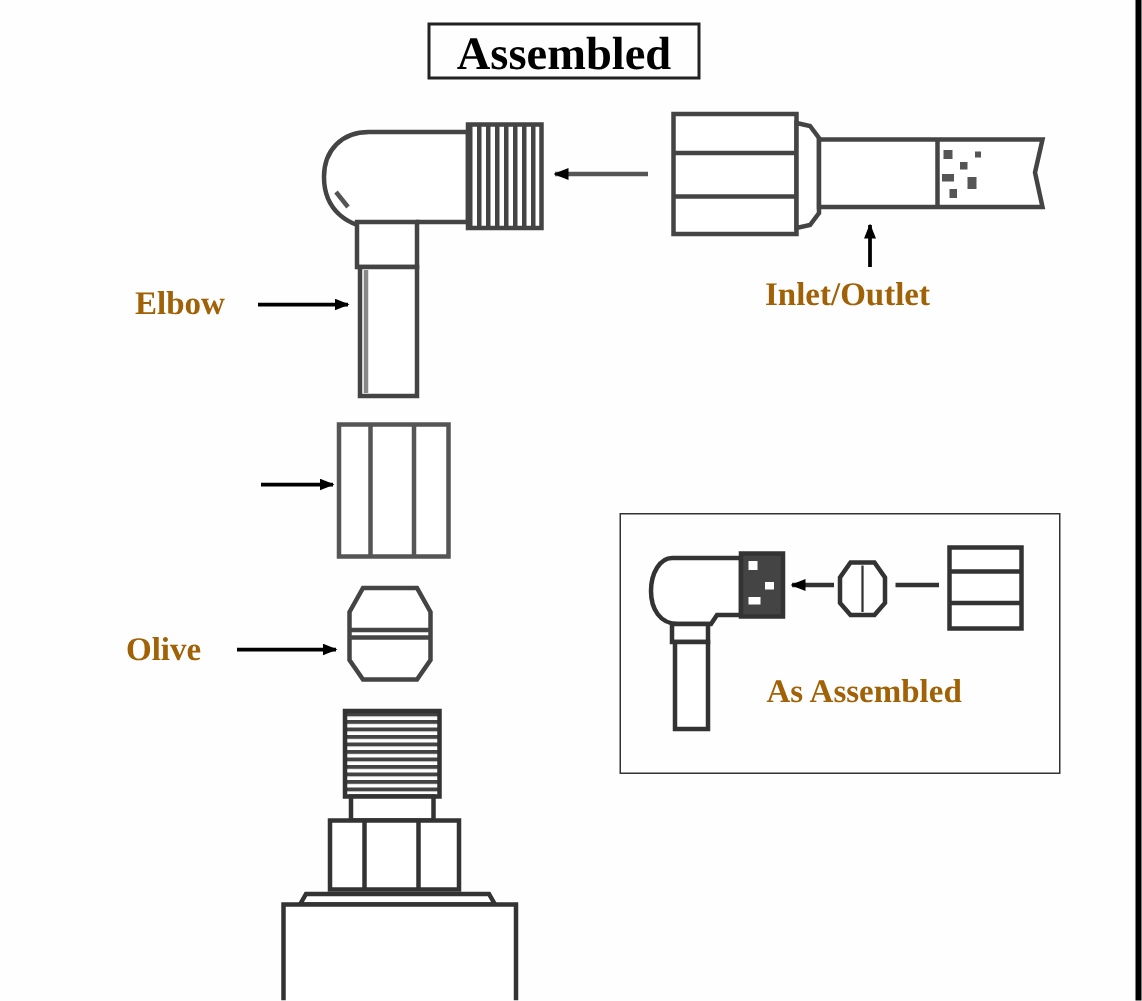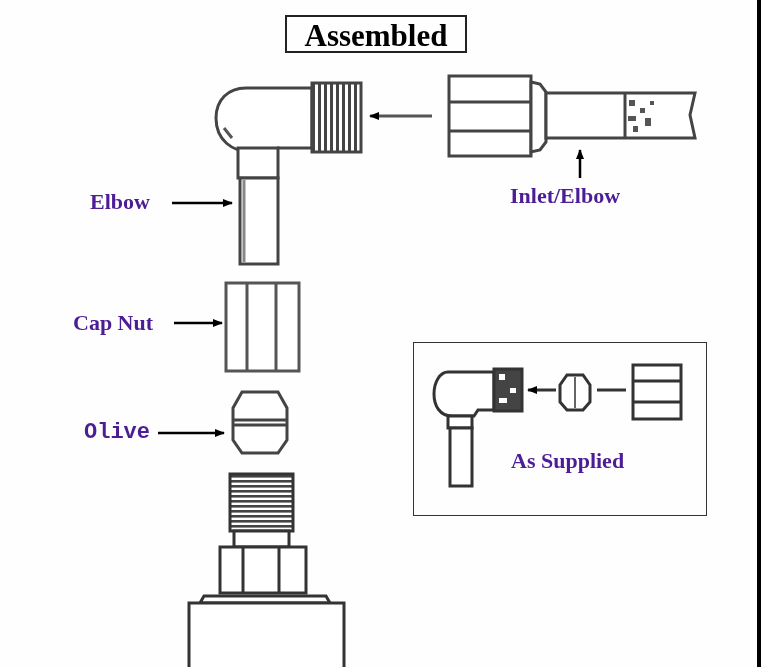--- a/index.html
+++ b/index.html
@@ -1,20 +1,20 @@
 <!DOCTYPE html>
 <html><head>
 <meta charset="utf-8">
 <style>
   html, body { margin: 0; padding: 0; background: #ffffff; }
   body { width: 761px; height: 667px; position: relative; overflow: hidden; }
   .canvas { position: absolute; left: 0; top: 0; width: 761px; height: 667px; background: #fefefe; }
   .right-edge { position: absolute; left: 757px; top: 0; width: 4px; height: 667px; background: #000; }
   svg { position: absolute; left: 0; top: 0; }
-  .lbl { position: absolute; font-family: "Liberation Serif", "DejaVu Serif", serif; font-weight: bold; color: #4c1d95; white-space: nowrap; }
+  .lbl { position: absolute; font-family: "Liberation Serif", "DejaVu Serif", serif; font-weight: bold; color: #a16207; white-space: nowrap; }
   .title-box { position: absolute; left: 285px; top: 15px; width: 182px; height: 38px; border: 2px solid #222; box-sizing: border-box; display: flex; align-items: flex-end; justify-content: center; }
   .title-box span { font-family: "Liberation Serif", "DejaVu Serif", serif; font-weight: bold; font-size: 31px; color: #000; line-height: 1; }
   .inset { position: absolute; left: 413px; top: 342px; width: 294px; height: 174px; border: 1.5px solid #333; box-sizing: border-box; }
 </style>
 </head>
 <body>
 
 <div class="canvas">
 
   <div class="title-box">
@@ -109,19 +109,18 @@
     <g fill="#fff" stroke="#333" stroke-width="3">
       <rect x="633" y="365" width="48" height="54"></rect>
       <line x1="633" y1="381" x2="681" y2="381"></line>
       <line x1="633" y1="402" x2="681" y2="402"></line>
     </g>
   </svg>
 
   <div class="inset"></div>
 
   <div class="lbl" style="left:90px; top:189px; font-size:22px;">Elbow</div>
-  <div class="lbl" style="left:510px; top:183px; font-size:22px;">Inlet/Elbow</div>
-  <div class="lbl" style="left:73px; top:310px; font-size:22px;">Cap Nut</div>
-  <div class="lbl" style="left:84px; top:420px; font-size:22px;font-family:Liberation Mono, monospace;">Olive</div>
-  <div class="lbl" style="left:511px; top:448px; font-size:22px;">As Supplied</div>
+  <div class="lbl" style="left:510px; top:183px; font-size:22px;">Inlet/Outlet</div>
+  <div class="lbl" style="left:84px; top:420px; font-size:22px;">Olive</div>
+  <div class="lbl" style="left:511px; top:448px; font-size:22px;">As Assembled</div>
 
   <div class="right-edge"></div>
 </div>
 
 </body></html>

